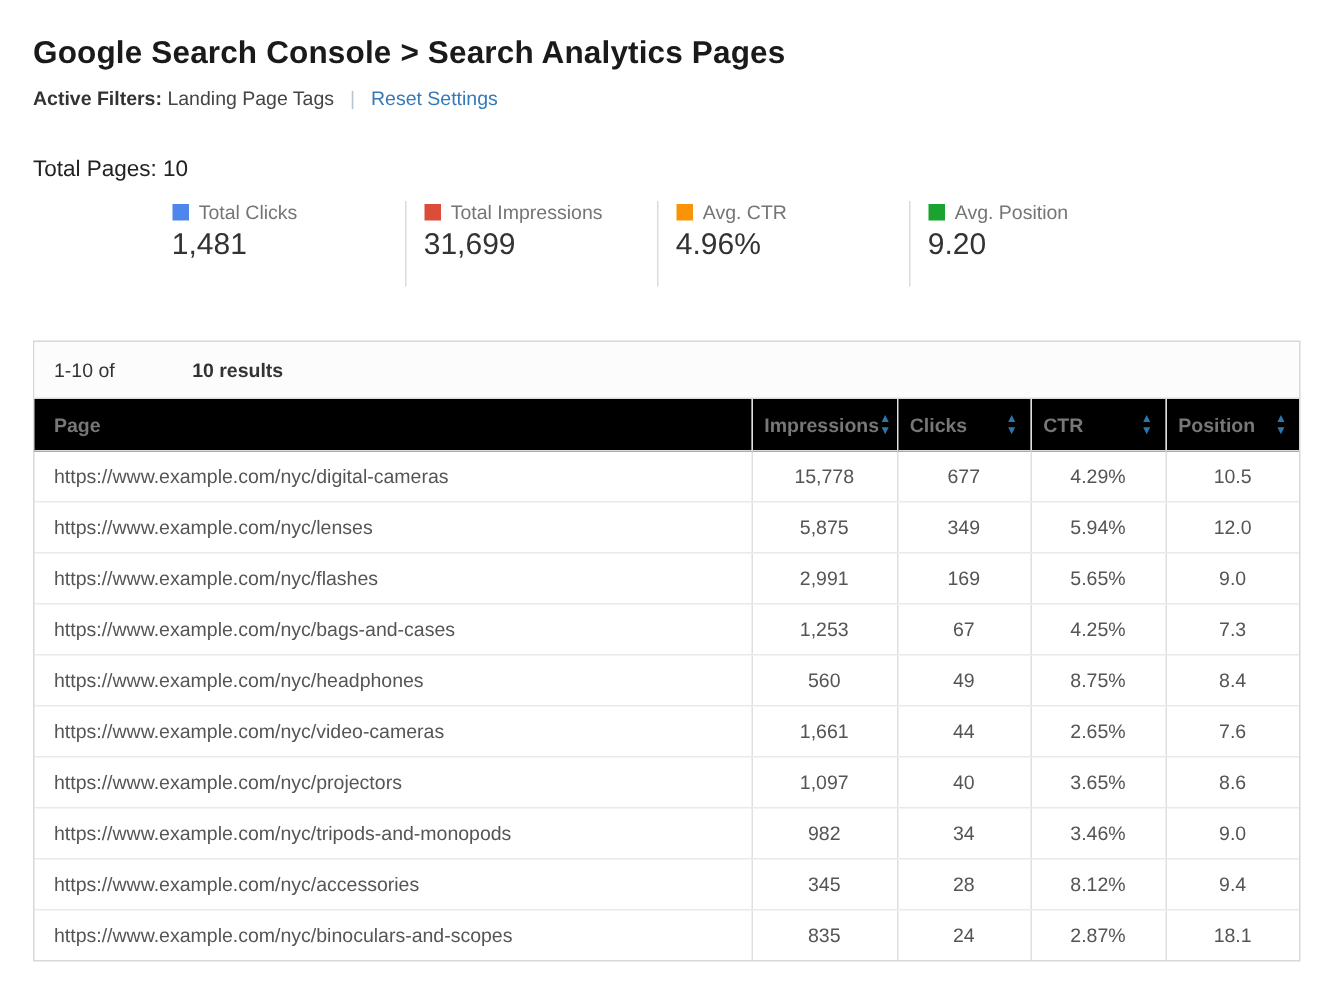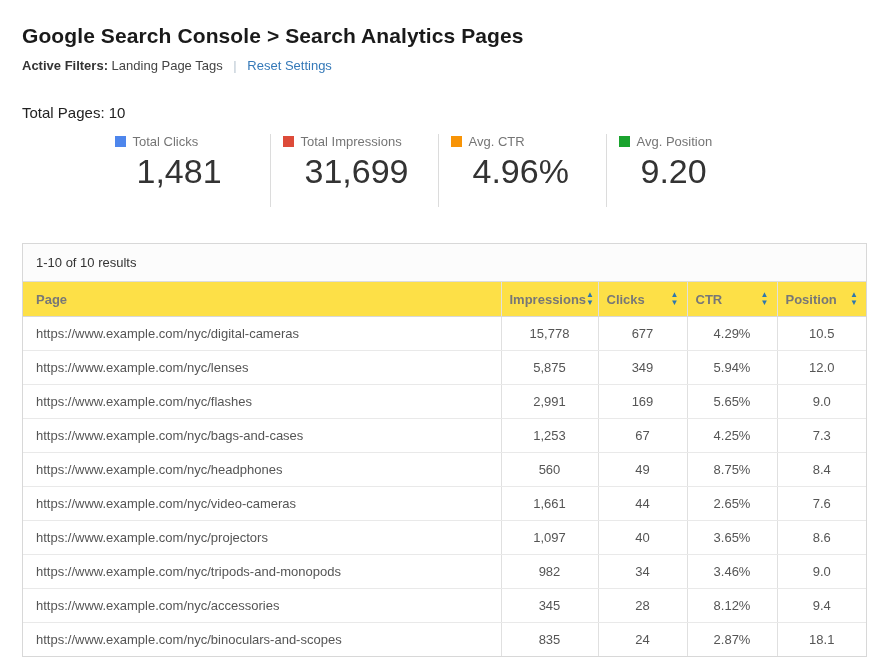--- a/index.html
+++ b/index.html
@@ -26,38 +26,38 @@
 
   .metrics { display: flex; margin-top: 13px; justify-content: center; }
   .metric {
     width: 168px; padding-left: 12px; padding-bottom: 16px;
     border-right: 1px solid #dcdcdc;
   }
   .metric:first-child { width: 156px; padding-left: 0; }
   .metric:last-child { border-right: none; }
   .metric-label { display: flex; align-items: center; font-size: 13px; color: #757575; }
   .swatch { width: 11px; height: 11px; margin-right: 7px; flex: 0 0 auto; }
-  .metric-value { font-size: 34px; color: #333; margin-top: 3px; margin-left: 22px; }
+  .metric-value { font-size: 20px; color: #333; margin-top: 3px; }
 
   .table-wrap { margin-top: 36px; width: 845px; border: 1px solid #d8d8d8; background: #fff; }
   .results-bar {
     padding: 11px 13px; font-size: 13px; color: #333;
     background: #fcfcfc; border-bottom: 1px solid #dcdcdc;
   }
-  .results-bold { font-weight: 400; }
+  .results-bold { font-weight: 700; margin-left: 48px; }
 
   table { width: 100%; border-collapse: collapse; font-size: 13px; table-layout: fixed; }
   col.col-page { width: auto; }
   col.col-impressions { width: 97px; }
   col.col-clicks { width: 89px; }
   col.col-ctr { width: 90px; }
   col.col-position { width: 89px; }
 
   thead th {
-    background: #fde047; color: #777; font-weight: 700; text-align: left;
+    background: #000000; color: #777; font-weight: 700; text-align: left;
     padding: 9px 8px; border-bottom: 1px solid #d8d8d8; cursor: pointer;
   }
   thead th.h-page { padding-left: 13px; }
   th + th, td + td { border-left: 1px solid #e0e0e0; }
 
   .th-inner { display: flex; align-items: center; }
   .sort { display: flex; flex-direction: column; margin-left: auto; color: #2d77ae; }
   .arr { font-size: 8px; line-height: 7px; height: 8px; cursor: pointer; }
 
   tbody td { padding: 9px 8px; color: #555; border-bottom: 1px solid #e9e9e9; }

